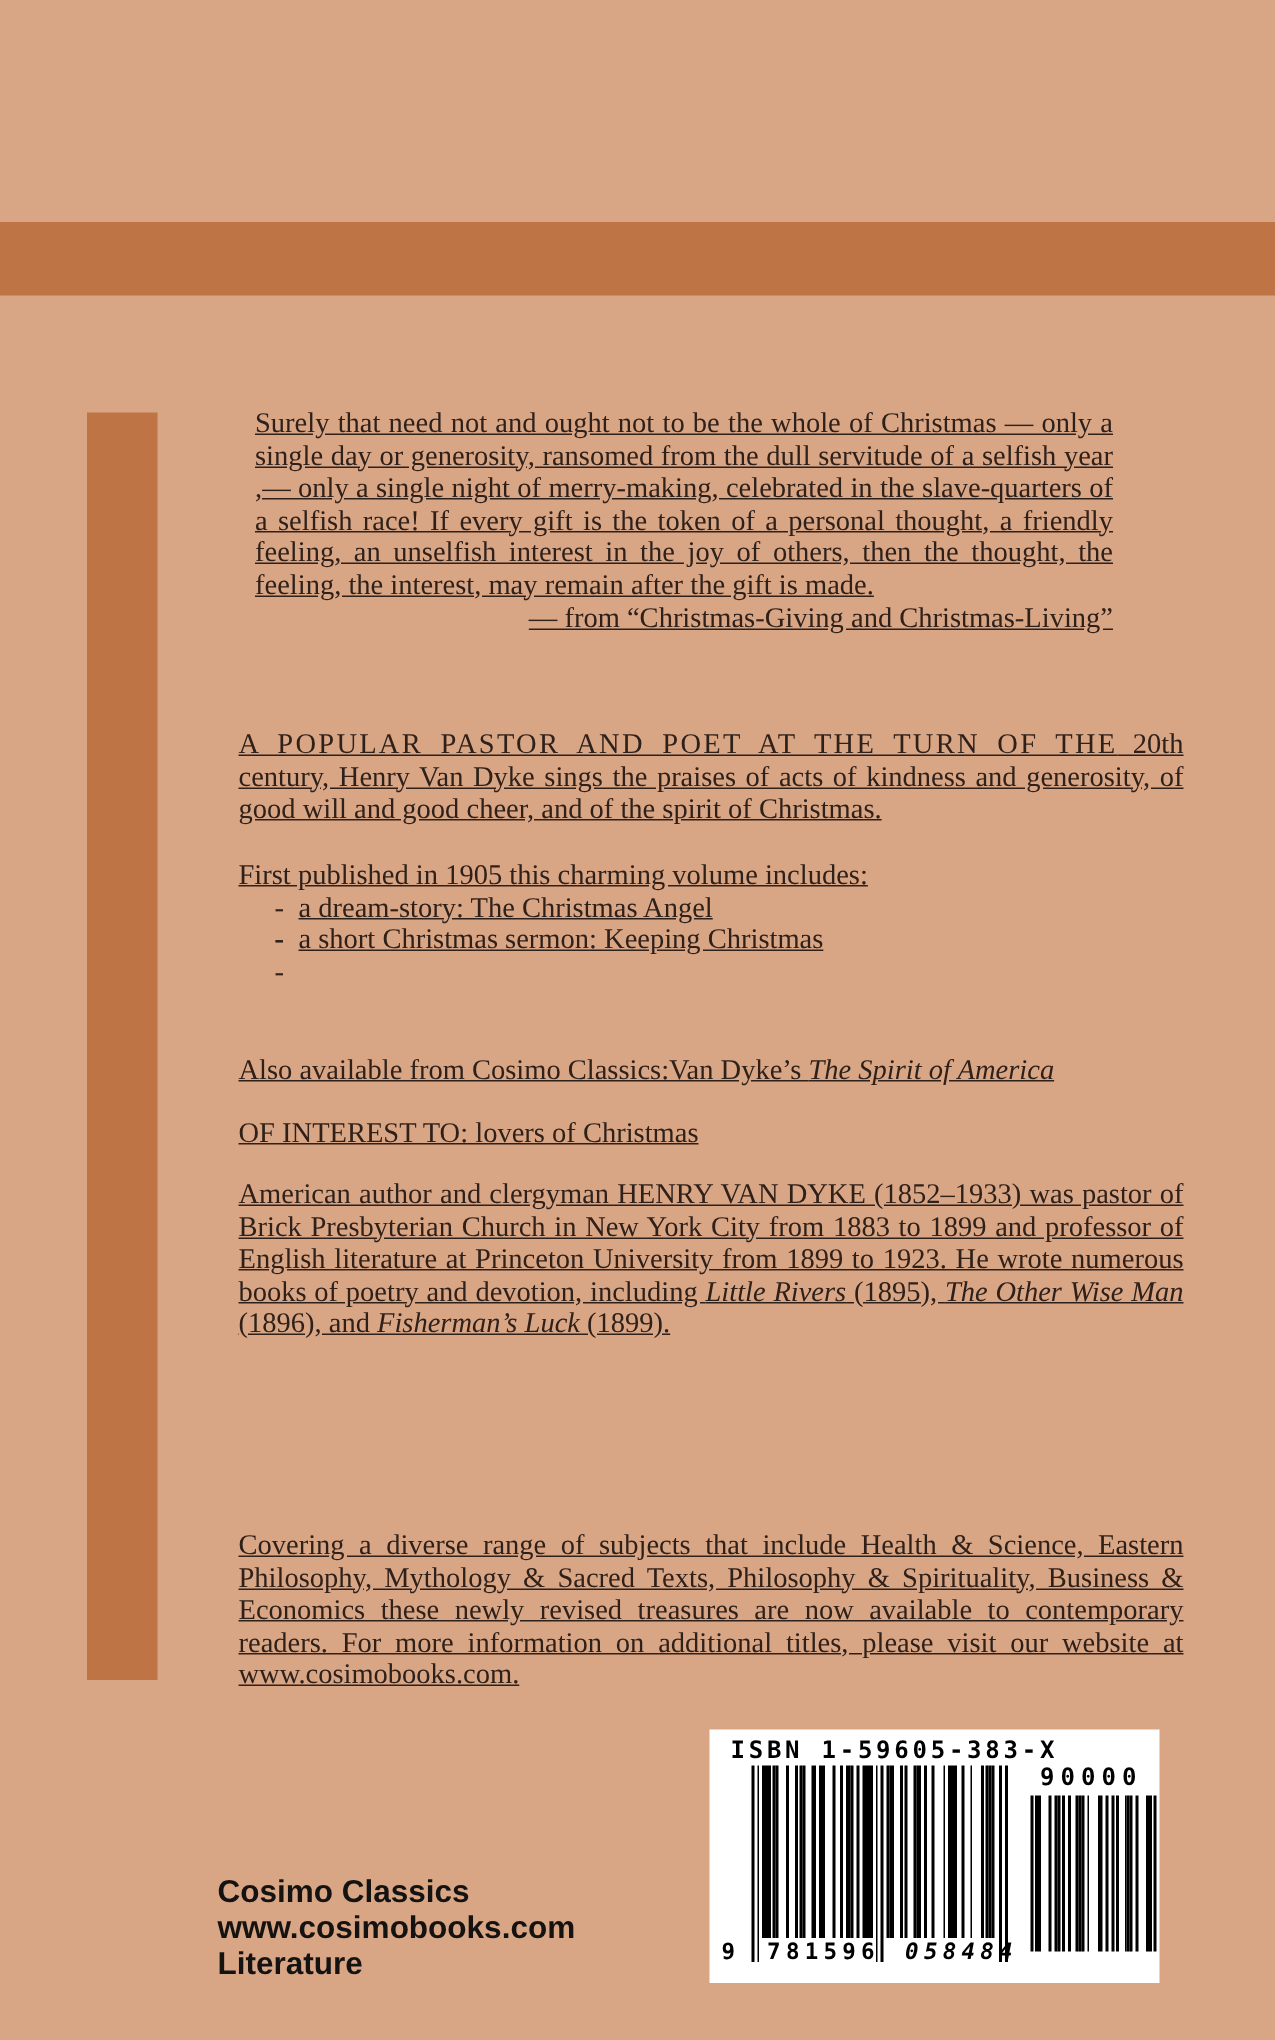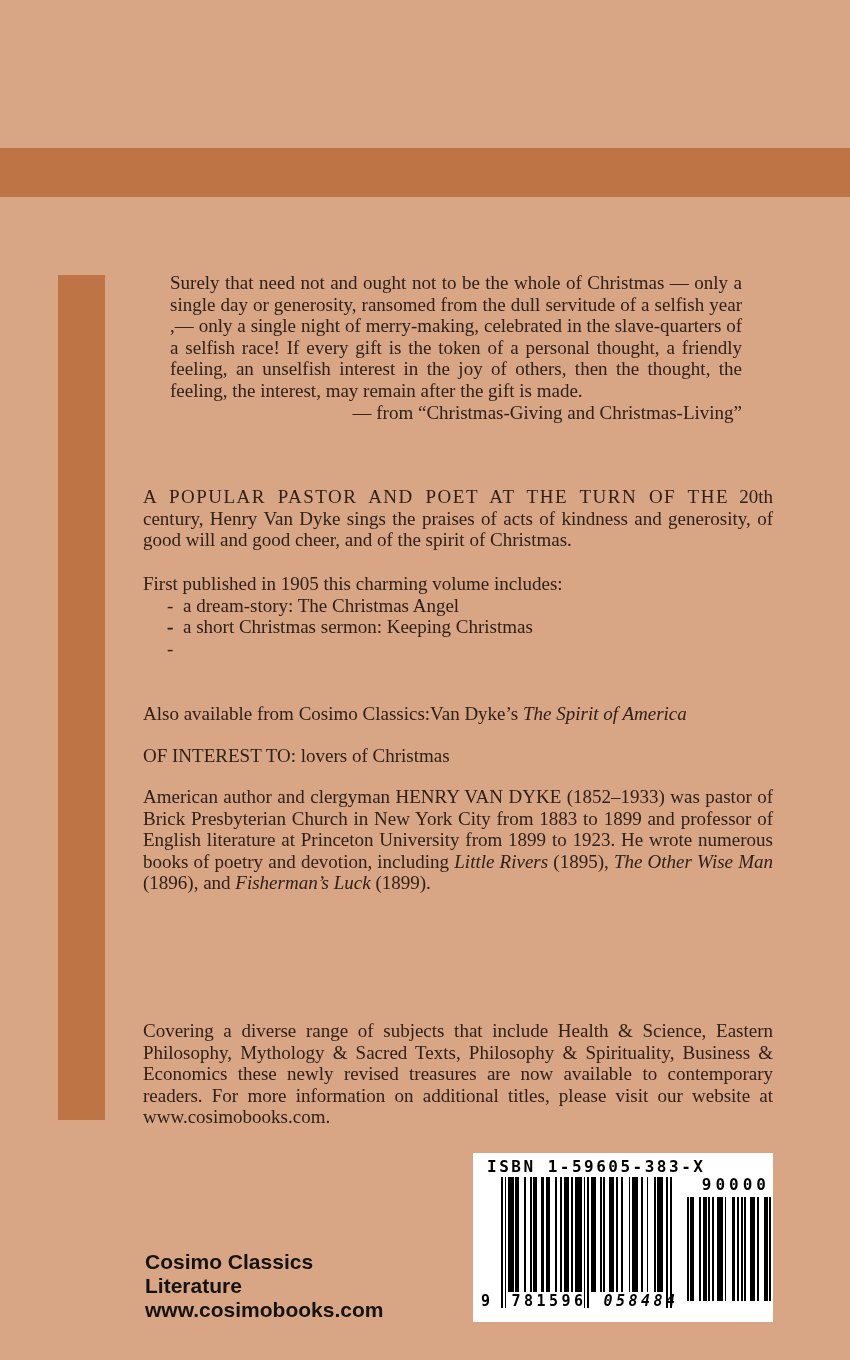--- a/index.html
+++ b/index.html
@@ -12,38 +12,38 @@
     color:var(--ink,#2f211a);
   }
   .band{
     position:absolute;left:0;top:148px;width:850px;height:49px;
     background:var(--accent,#bf7445);
   }
   .side-bar{
     position:absolute;left:58px;top:275px;width:47px;height:845px;
     background:var(--accent,#bf7445);
   }
-  .sec{position:absolute;left:143px;width:630px;font-size:19px;line-height:21.5px;}
+  .sec{position:absolute;left:159px;width:630px;font-size:19px;line-height:21.5px;text-decoration:underline;}
   .just{text-align:justify;}
   p{margin:0;}
-  .quote-block{position:absolute;left:170px;top:272px;width:572px;font-size:19px;line-height:21.5px;}
+  .quote-block{position:absolute;left:170px;top:272px;width:572px;font-size:19px;line-height:21.5px;text-decoration:underline;}
   .quote-attr{text-align:right;margin-top:1px;}
   .caps{letter-spacing:1.5px;}
   .bullet{position:relative;padding-left:40px;}
   .bullet .dash{position:absolute;left:24px;}
   .ital{font-style:italic;}
   .bold{font-weight:bold;}
   
   .barcode-box{
     position:absolute;left:473px;top:1153px;width:300px;height:169px;
     background:#ffffff;
     font-family:"DejaVu Sans Mono", monospace;font-weight:bold;color:#000;
   }
   .isbn-label{position:absolute;left:14px;top:4px;font-size:16px;letter-spacing:2.5px;white-space:nowrap;}
-  .supp-label{position:absolute;left:212px;top:22px;width:85px;text-align:right;font-size:16px;letter-spacing:4px;}
+  .supp-label{position:absolute;left:212px;top:22px;width:85px;text-align:center;font-size:16px;letter-spacing:4px;}
   .main-bars{position:absolute;left:28px;top:24px;display:flex;align-items:flex-start;}
   .supp-bars{position:absolute;left:212px;top:44px;display:flex;align-items:flex-start;}
   .digit-left{position:absolute;left:8px;top:139px;font-size:15px;}
   .digit-g1{position:absolute;left:35px;top:139px;width:82px;text-align:center;font-size:15px;letter-spacing:3.5px;}
   .digit-g2{position:absolute;left:127px;top:139px;width:82px;text-align:center;font-size:15px;letter-spacing:3.5px;font-style:italic;}
   
   .footer{
     position:absolute;left:145px;top:1250px;
     font-family:"Liberation Sans", sans-serif;font-weight:bold;
     font-size:21px;line-height:24px;color:var(--footer-ink,#151311);
@@ -251,17 +251,17 @@
         <div style="width: 1.8px; height: 104px; background: transparent;"></div>
         <div style="width: 1.8px; height: 104px; background: rgb(0, 0, 0);"></div>
       </div>
     <div class="digit-left">9</div>
     <div class="digit-g1">781596</div>
     <div class="digit-g2">058484</div>
   </div>
 
   <div class="footer">
     <div>Cosimo Classics</div>
+    <div>www.cosimobooks.com</div>
     <div>Literature</div>
-    <div>www.cosimobooks.com</div>
   </div>
 
 </div>
 
 </body></html>

